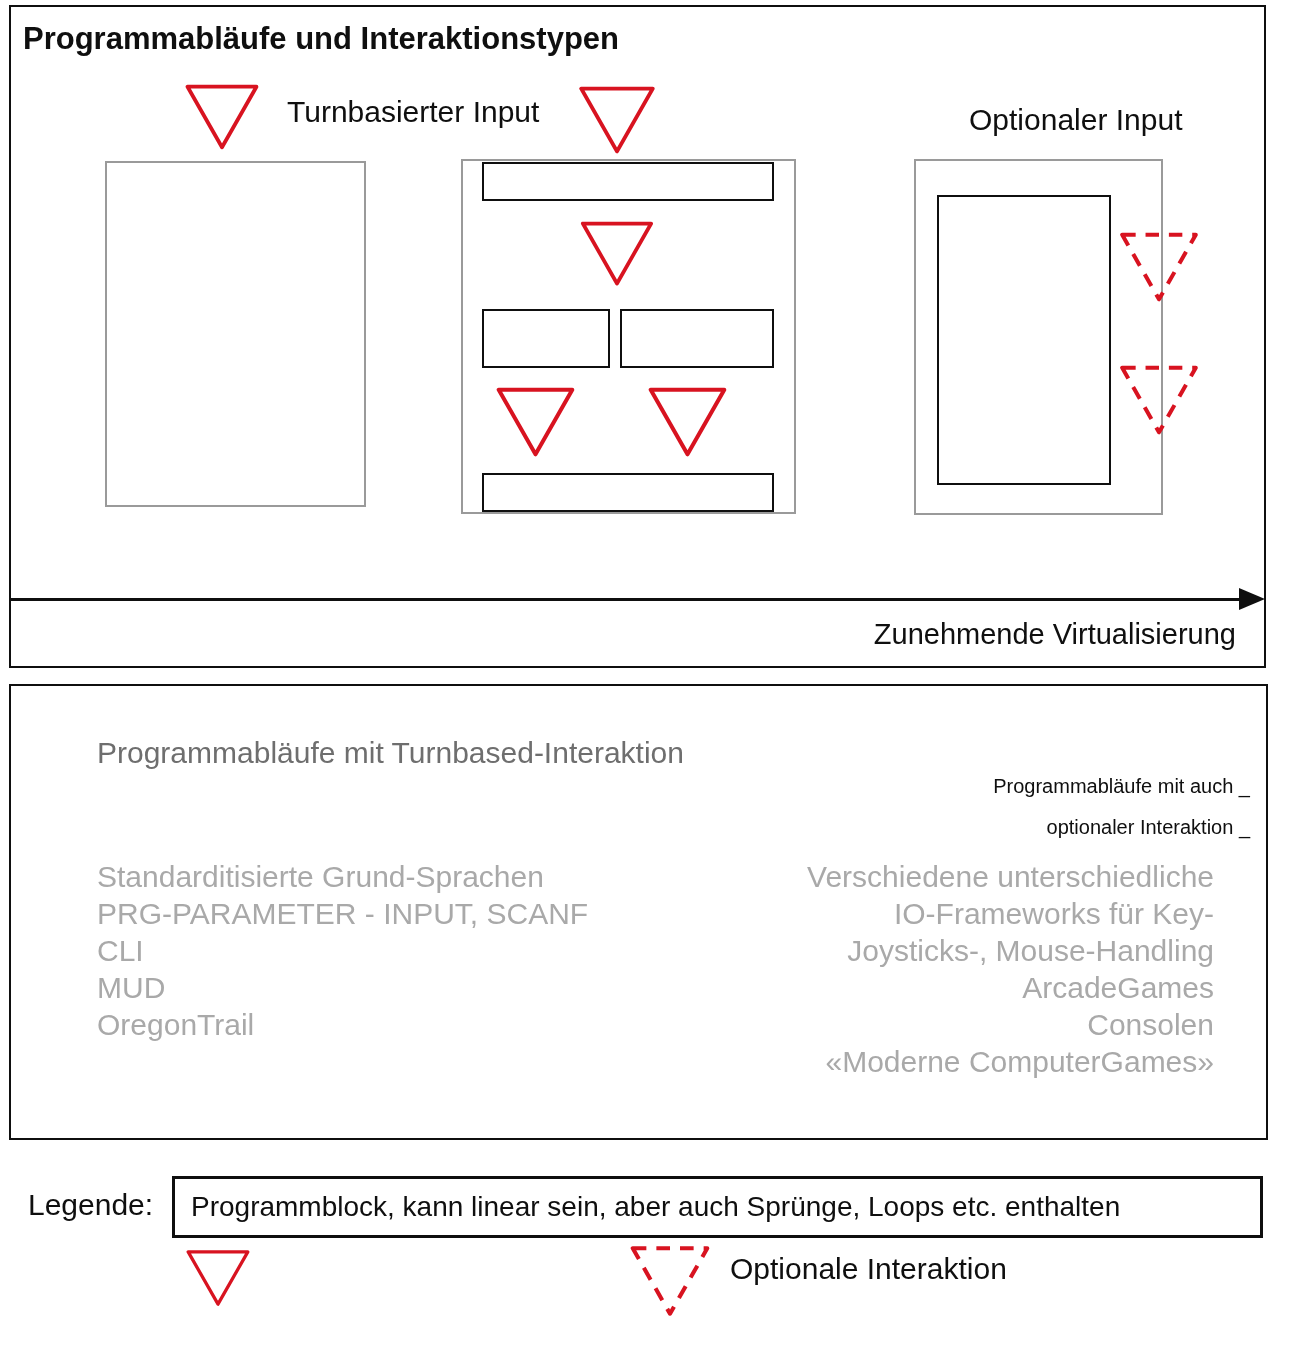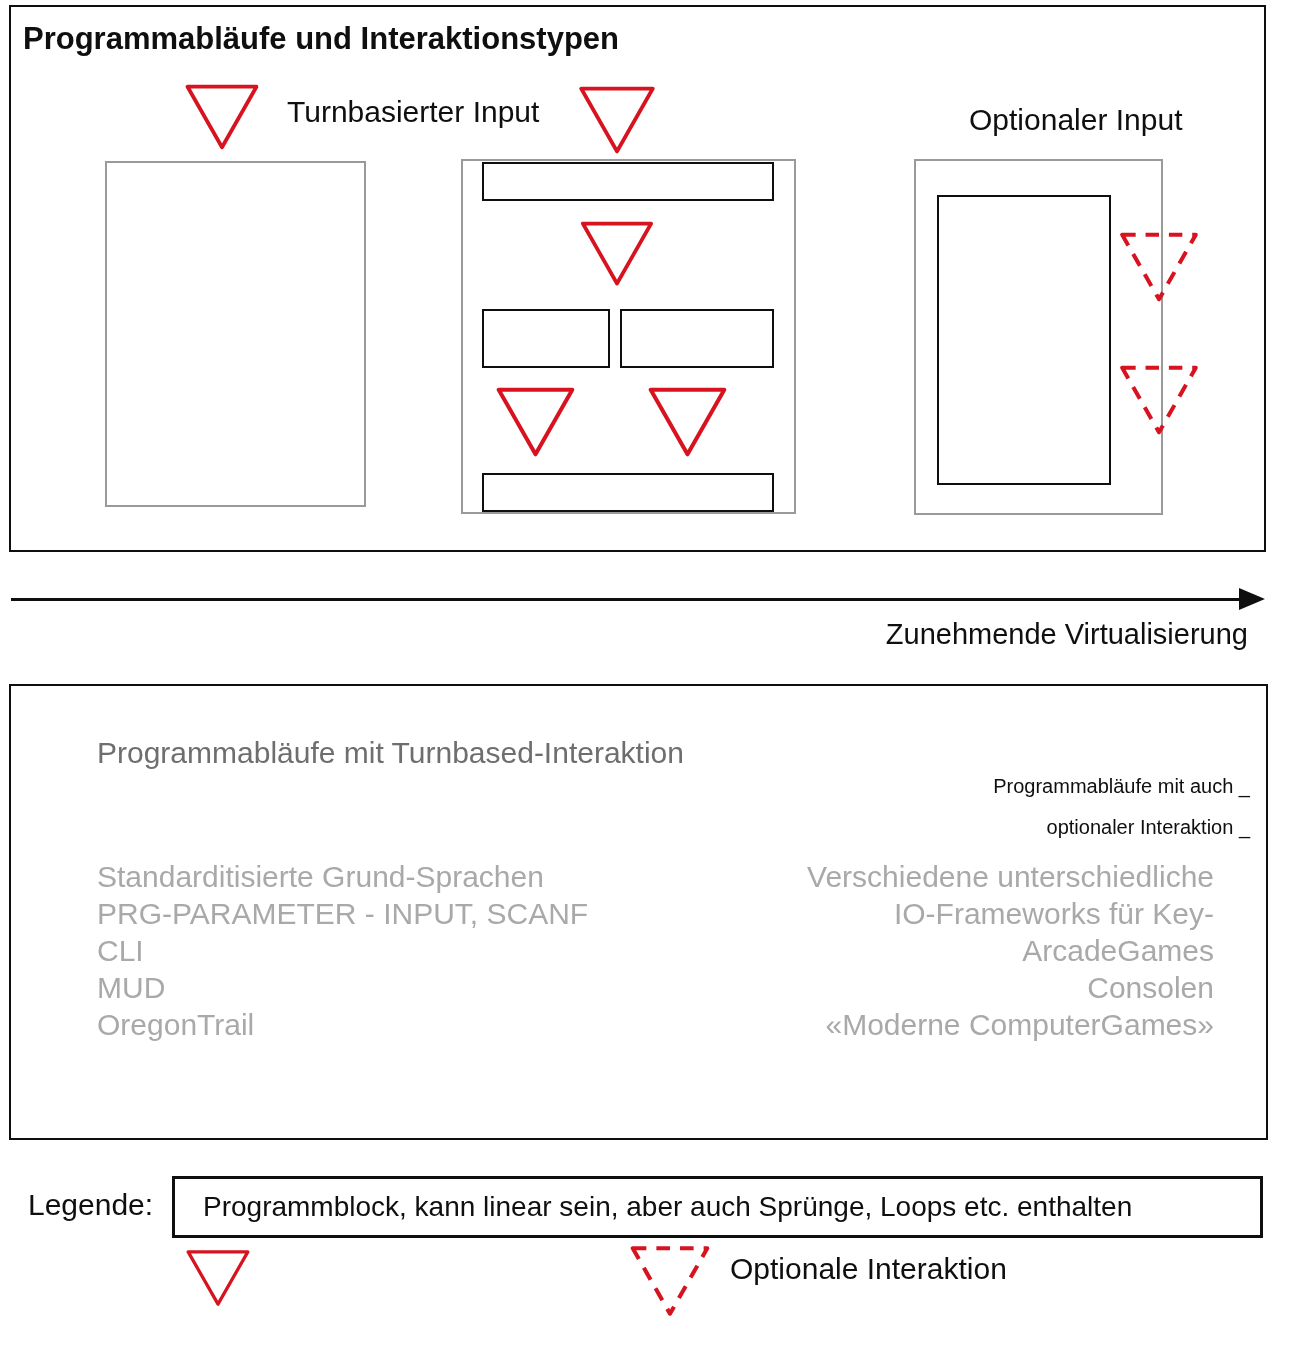--- a/index.html
+++ b/index.html
@@ -16,28 +16,28 @@
   .lbl-sm{font-size:29px;white-space:nowrap;}
   .gray-head{font-size:30px;color:#6e6e6e;white-space:nowrap;}
   .black-head{font-size:20px;color:#0f0f0f;text-align:right;line-height:41px;white-space:nowrap;}
   .gray-list{font-size:30px;color:#a9a9a9;line-height:37px;white-space:nowrap;}
   .gray-list.right{text-align:right;}
   .tri{position:absolute;}
   .tri svg{display:block;width:100%;height:100%;}
   .arrow-line{position:absolute;height:3px;background:#0f0f0f;}
   .arrow-head{position:absolute;width:0;height:0;border-left:26px solid #0f0f0f;border-top:11px solid transparent;border-bottom:11px solid transparent;}
   .legend-box{position:absolute;border:3px solid #0f0f0f;box-sizing:border-box;display:flex;align-items:center;}
-  .legend-box-text{font-size:28px;white-space:nowrap;padding-left:28px;}
+  .legend-box-text{font-size:28px;white-space:nowrap;padding-left:16px;}
 </style>
 </head>
 <body>
 
 <div id="page">
 
-  <div class="panel" style="left:9px;top:5px;width:1257px;height:547px;">
+  <div class="panel" style="left:9px;top:5px;width:1257px;height:663px;">
 
     <div class="abs title" style="left:12px;top:14px;">Programmabläufe und Interaktionstypen</div>
 
     <div class="tri" style="left:174px;top:76px;width:74px;height:68px;">
       <svg viewBox="0 0 88 78">
           <polygon points="3,3 85,3 44,75" fill="none" stroke="#d81320" stroke-width="4.5" stroke-linejoin="round"></polygon>
         </svg>
     </div>
     <div class="abs lbl" style="left:276px;top:88px;">Turnbasierter Input</div>
     <div class="graybox" style="left:94px;top:154px;width:261px;height:346px;"></div>
@@ -79,21 +79,21 @@
         </svg>
     </div>
     <div class="tri" style="left:1108px;top:358px;width:80px;height:70px;">
       <svg viewBox="0 0 88 78">
           <polygon points="3,3 85,3 44,75" fill="none" stroke="#d81320" stroke-width="4.5" stroke-dasharray="15 11" stroke-linejoin="round"></polygon>
         </svg>
     </div>
 
     <div class="arrow-line" style="left:0px;top:591px;width:1228px;"></div>
     <div class="arrow-head" style="left:1228px;top:581px;"></div>
-    <div class="abs lbl-sm" style="right:16px;top:611px;">Zunehmende Virtualisierung</div>
+    <div class="abs lbl-sm" style="right:28px;top:611px;">Zunehmende Virtualisierung</div>
   </div>
 
   <div class="panel" style="left:9px;top:684px;width:1259px;height:456px;">
 
     <div class="abs gray-head" style="left:86px;top:32px;margin-top:18px;">Programmabläufe mit Turnbased-Interaktion</div>
 
     <div class="abs black-head" style="right:16px;top:80px;">
       <div>Programmabläufe mit auch _</div>
       <div>optionaler Interaktion _</div>
     </div>
@@ -102,20 +102,21 @@
         <div>Standarditisierte Grund-Sprachen</div>
         <div>PRG-PARAMETER - INPUT, SCANF</div>
         <div>CLI</div>
         <div>MUD</div>
         <div>OregonTrail</div>
       </div>
 
     <div class="abs gray-list right" style="right:52px;top:172px;">
         <div>Verschiedene unterschiedliche</div>
         <div>IO-Frameworks für Key-</div>
+        <div>Joysticks-, Mouse-Handling</div>
         <div>ArcadeGames</div>
         <div>Consolen</div>
         <div>«Moderne ComputerGames»</div>
       </div>
   </div>
 
   <div class="abs lbl" style="left:28px;top:1188px;">Legende:</div>
 
   <div class="legend-box" style="left:172px;top:1176px;width:1091px;height:62px;">
     <span class="legend-box-text">Programmblock, kann linear sein, aber auch Sprünge, Loops etc. enthalten</span>

